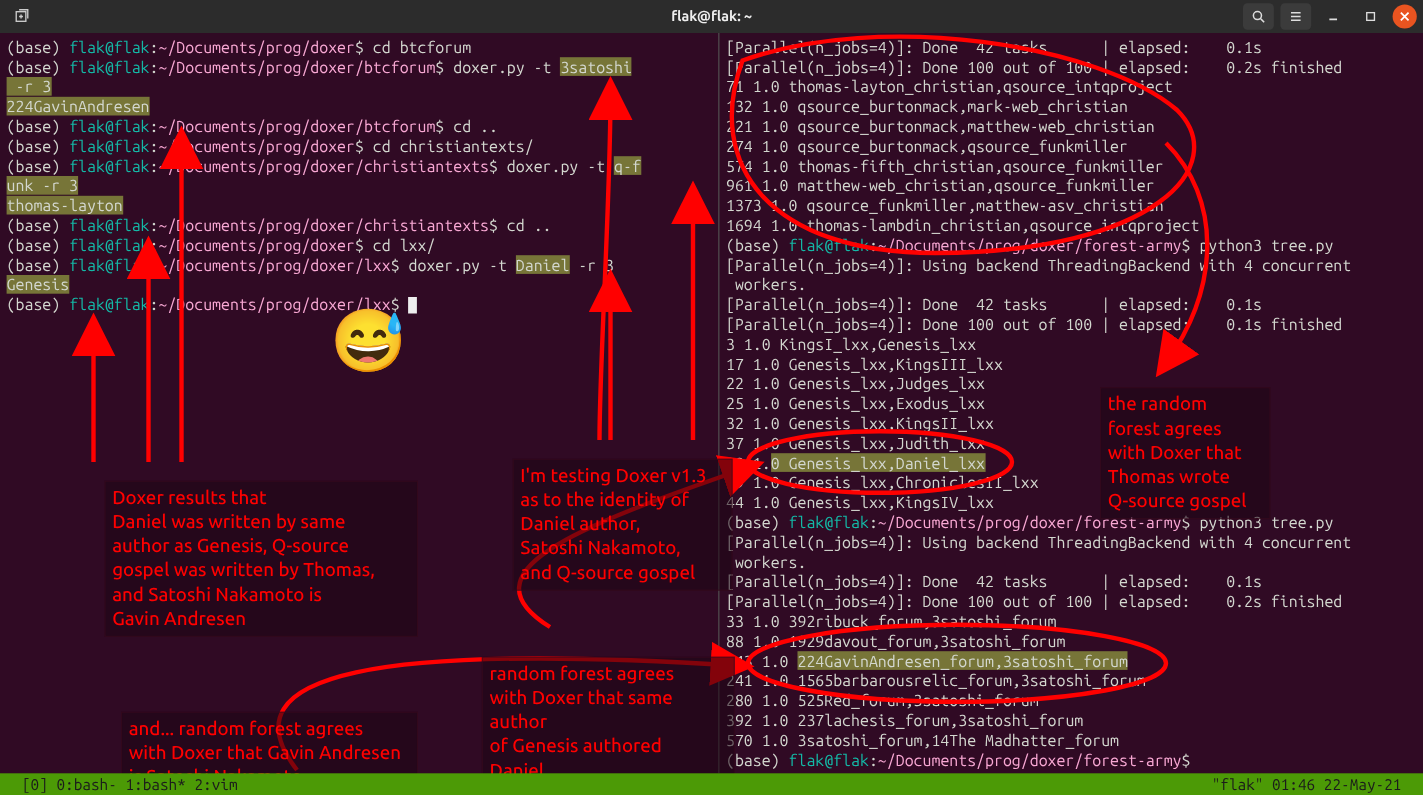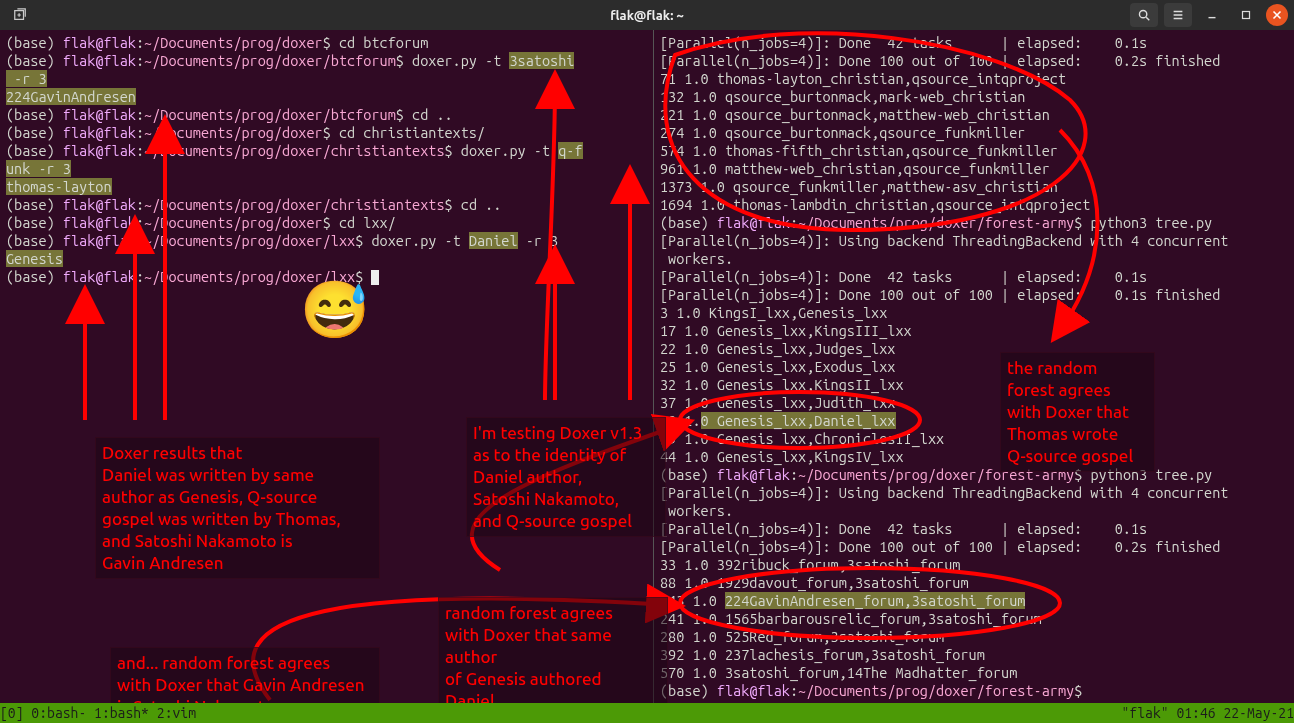--- a/index.html
+++ b/index.html
@@ -55,33 +55,33 @@
     background:#300a24;
   }
   .pane {
     white-space: pre;
     padding: 4px 4px 4px 6px;
     overflow:hidden;
     position:relative;
   }
   .pane.left { width:654px; border-right:1px solid #555; }
   .pane.right { flex:1; }
-  .green { color:#f0abfc; }
+  .green { color:#14b8a6; }
   .blue  { color:#f9a8d4; }
   .white { color:#d3d7cf; }
   .hi    { background:#777538; color:#d3d7cf; }
   .cursor { background:#eee; color:#300a24; display:inline-block; width:8px; height:15px; vertical-align:-2px;}
   .line { display:block; height:18px; }
 
   
   .statusbar {
     position:absolute; bottom:0; left:0; right:0; height:20px;
     background:#4c9a06; color:#1b1b1b;
     font-family:"Ubuntu Mono", monospace; font-size:14px;
-    display:flex; align-items:center; padding:0 0;
+    display:flex; align-items:center; padding:0 20px;
     justify-content:space-between;
   }
   .statusbar .sessions { display:flex; gap:2px; }
   .statusbar .right { }
 
   
   .anno-box {
     position:absolute;
     background: rgba(30,5,20,0.55);
     border:1px solid rgba(60,10,30,0.6);

